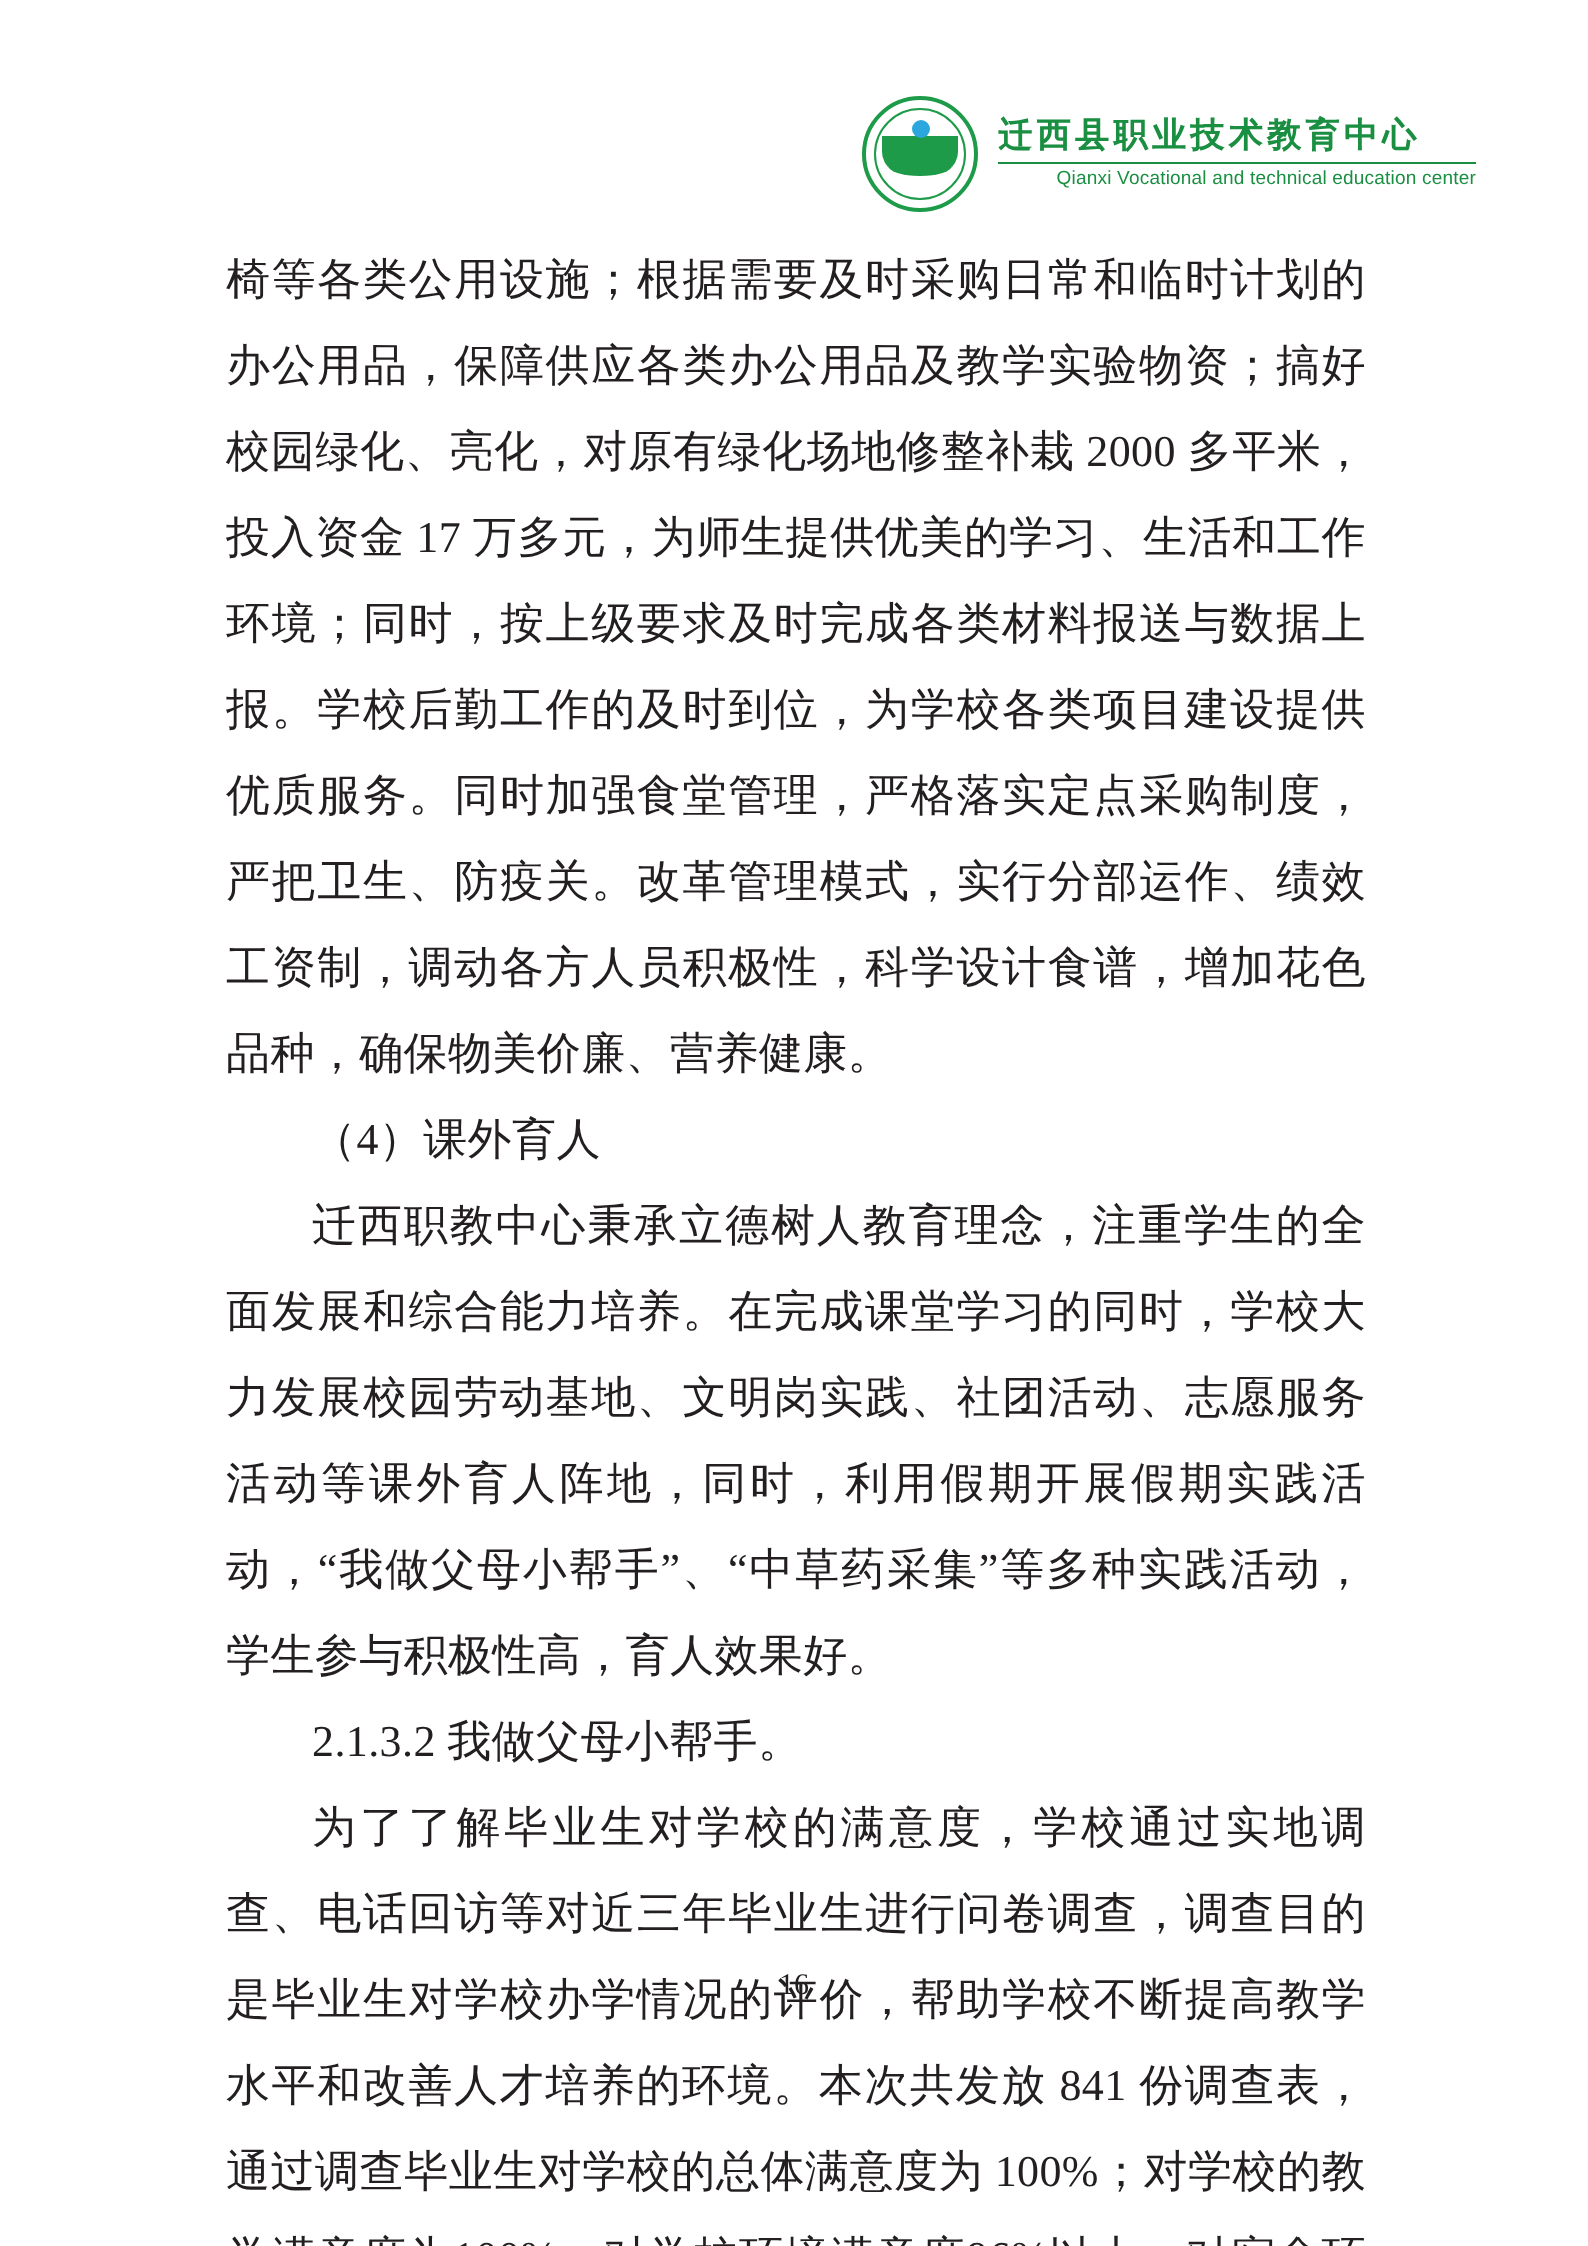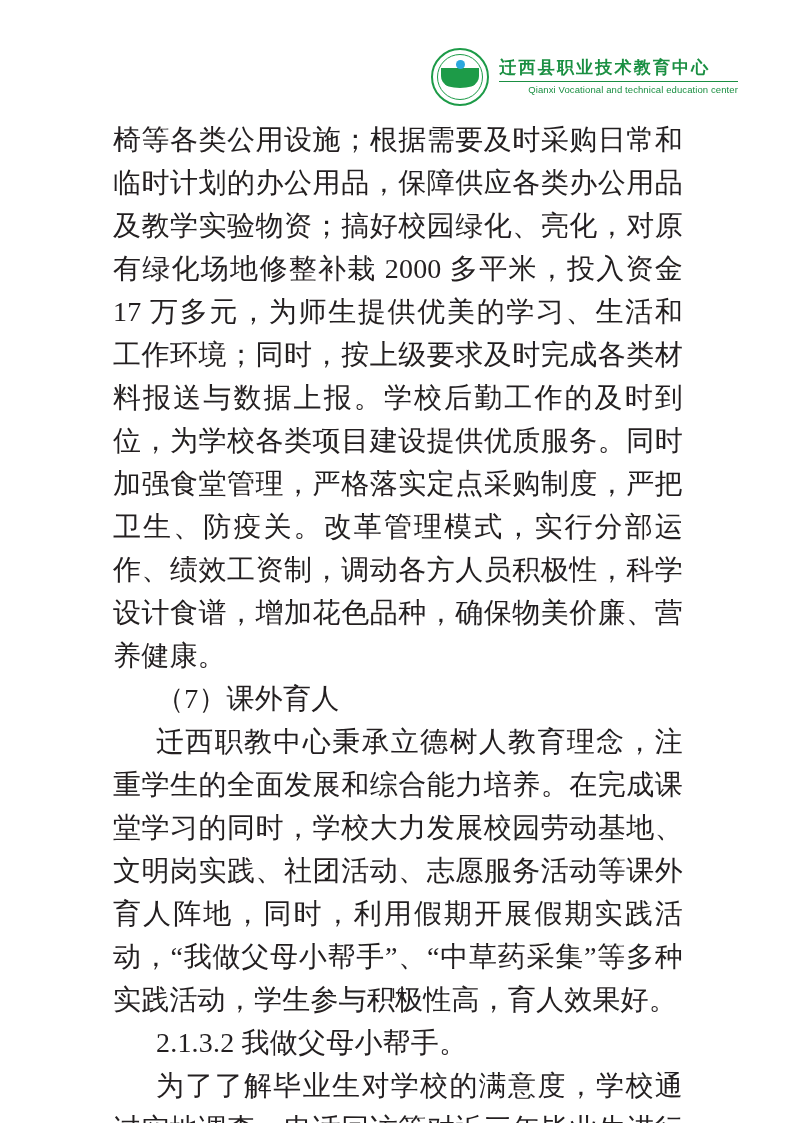--- a/index.html
+++ b/index.html
@@ -117,21 +117,21 @@
 
   
   .content {
     position: absolute;
     left: 113px;
     top: 118px;
     width: 570px;
   }
   p.para {
     margin: 0;
-    font-size: 28px;
+    font-size: 22px;
     line-height: 43px;
     text-align: justify;
     text-justify: inter-ideograph;
     letter-spacing: 0.2px;
     font-family: "Liberation Serif", "DejaVu Serif", serif;
   }
   p.indent {
     text-indent: 43px;
   }
   p.sub {
@@ -165,20 +165,20 @@
     </div>
     <div class="brand-text">
       <div class="brand-cn">迁西县职业技术教育中心</div>
       <div class="brand-rule"></div>
       <div class="brand-en">Qianxi Vocational and technical education center</div>
     </div>
   </div>
 
   <div class="content">
     <p class="para">椅等各类公用设施；根据需要及时采购日常和临时计划的办公用品，保障供应各类办公用品及教学实验物资；搞好校园绿化、亮化，对原有绿化场地修整补栽 2000 多平米，投入资金 17 万多元，为师生提供优美的学习、生活和工作环境；同时，按上级要求及时完成各类材料报送与数据上报。学校后勤工作的及时到位，为学校各类项目建设提供优质服务。同时加强食堂管理，严格落实定点采购制度，严把卫生、防疫关。改革管理模式，实行分部运作、绩效工资制，调动各方人员积极性，科学设计食谱，增加花色品种，确保物美价廉、营养健康。</p>
-    <p class="para sub">（7）课外育人</p>
+    <p class="para sub">（4）课外育人</p>
     <p class="para indent">迁西职教中心秉承立德树人教育理念，注重学生的全面发展和综合能力培养。在完成课堂学习的同时，学校大力发展校园劳动基地、文明岗实践、社团活动、志愿服务活动等课外育人阵地，同时，利用假期开展假期实践活动，“我做父母小帮手”、“中草药采集”等多种实践活动，学生参与积极性高，育人效果好。</p>
     <p class="para sub">2.1.3.2 我做父母小帮手。</p>
     <p class="para indent">为了了解毕业生对学校的满意度，学校通过实地调查、电话回访等对近三年毕业生进行问卷调查，调查目的是毕业生对学校办学情况的评价，帮助学校不断提高教学水平和改善人才培养的环境。本次共发放 841 份调查表，通过调查毕业生对学校的总体满意度为 100%；对学校的教学满意度为100%；对学校环境满意度96%以上；对宿舍环境满意度92%</p>
   </div>
 
   <div class="page-number">16</div>
 </div>
 
 </body></html>

